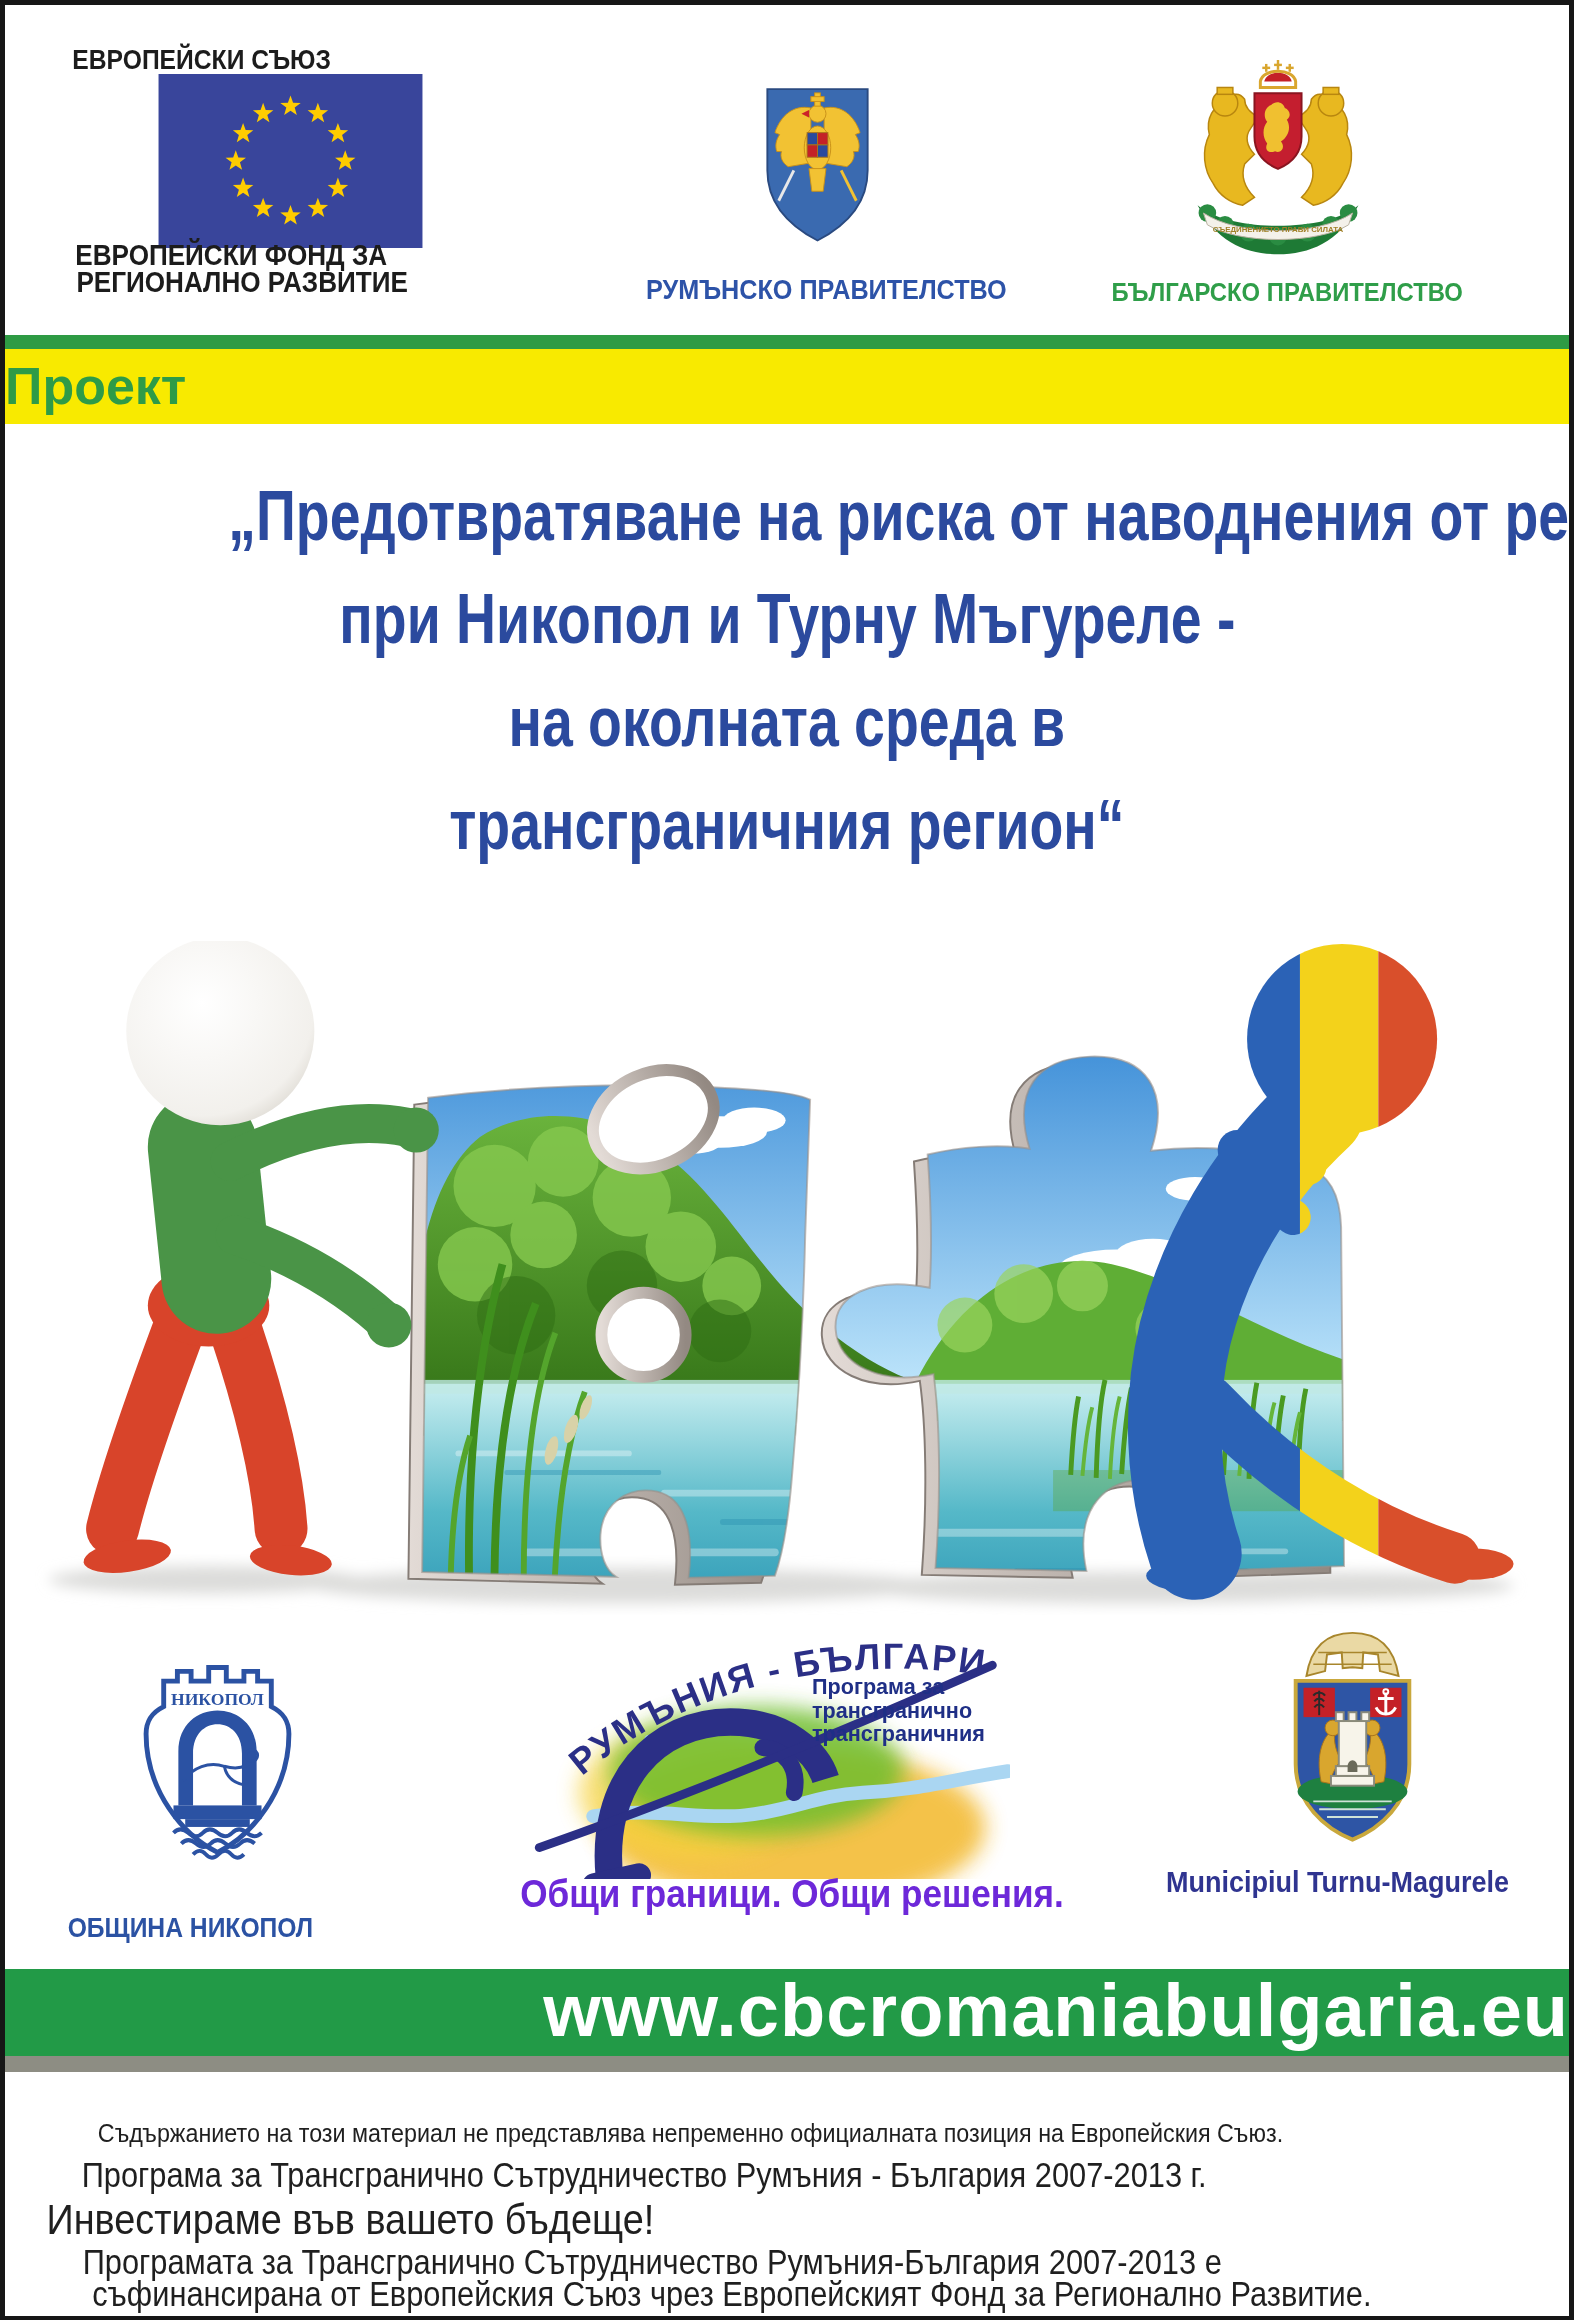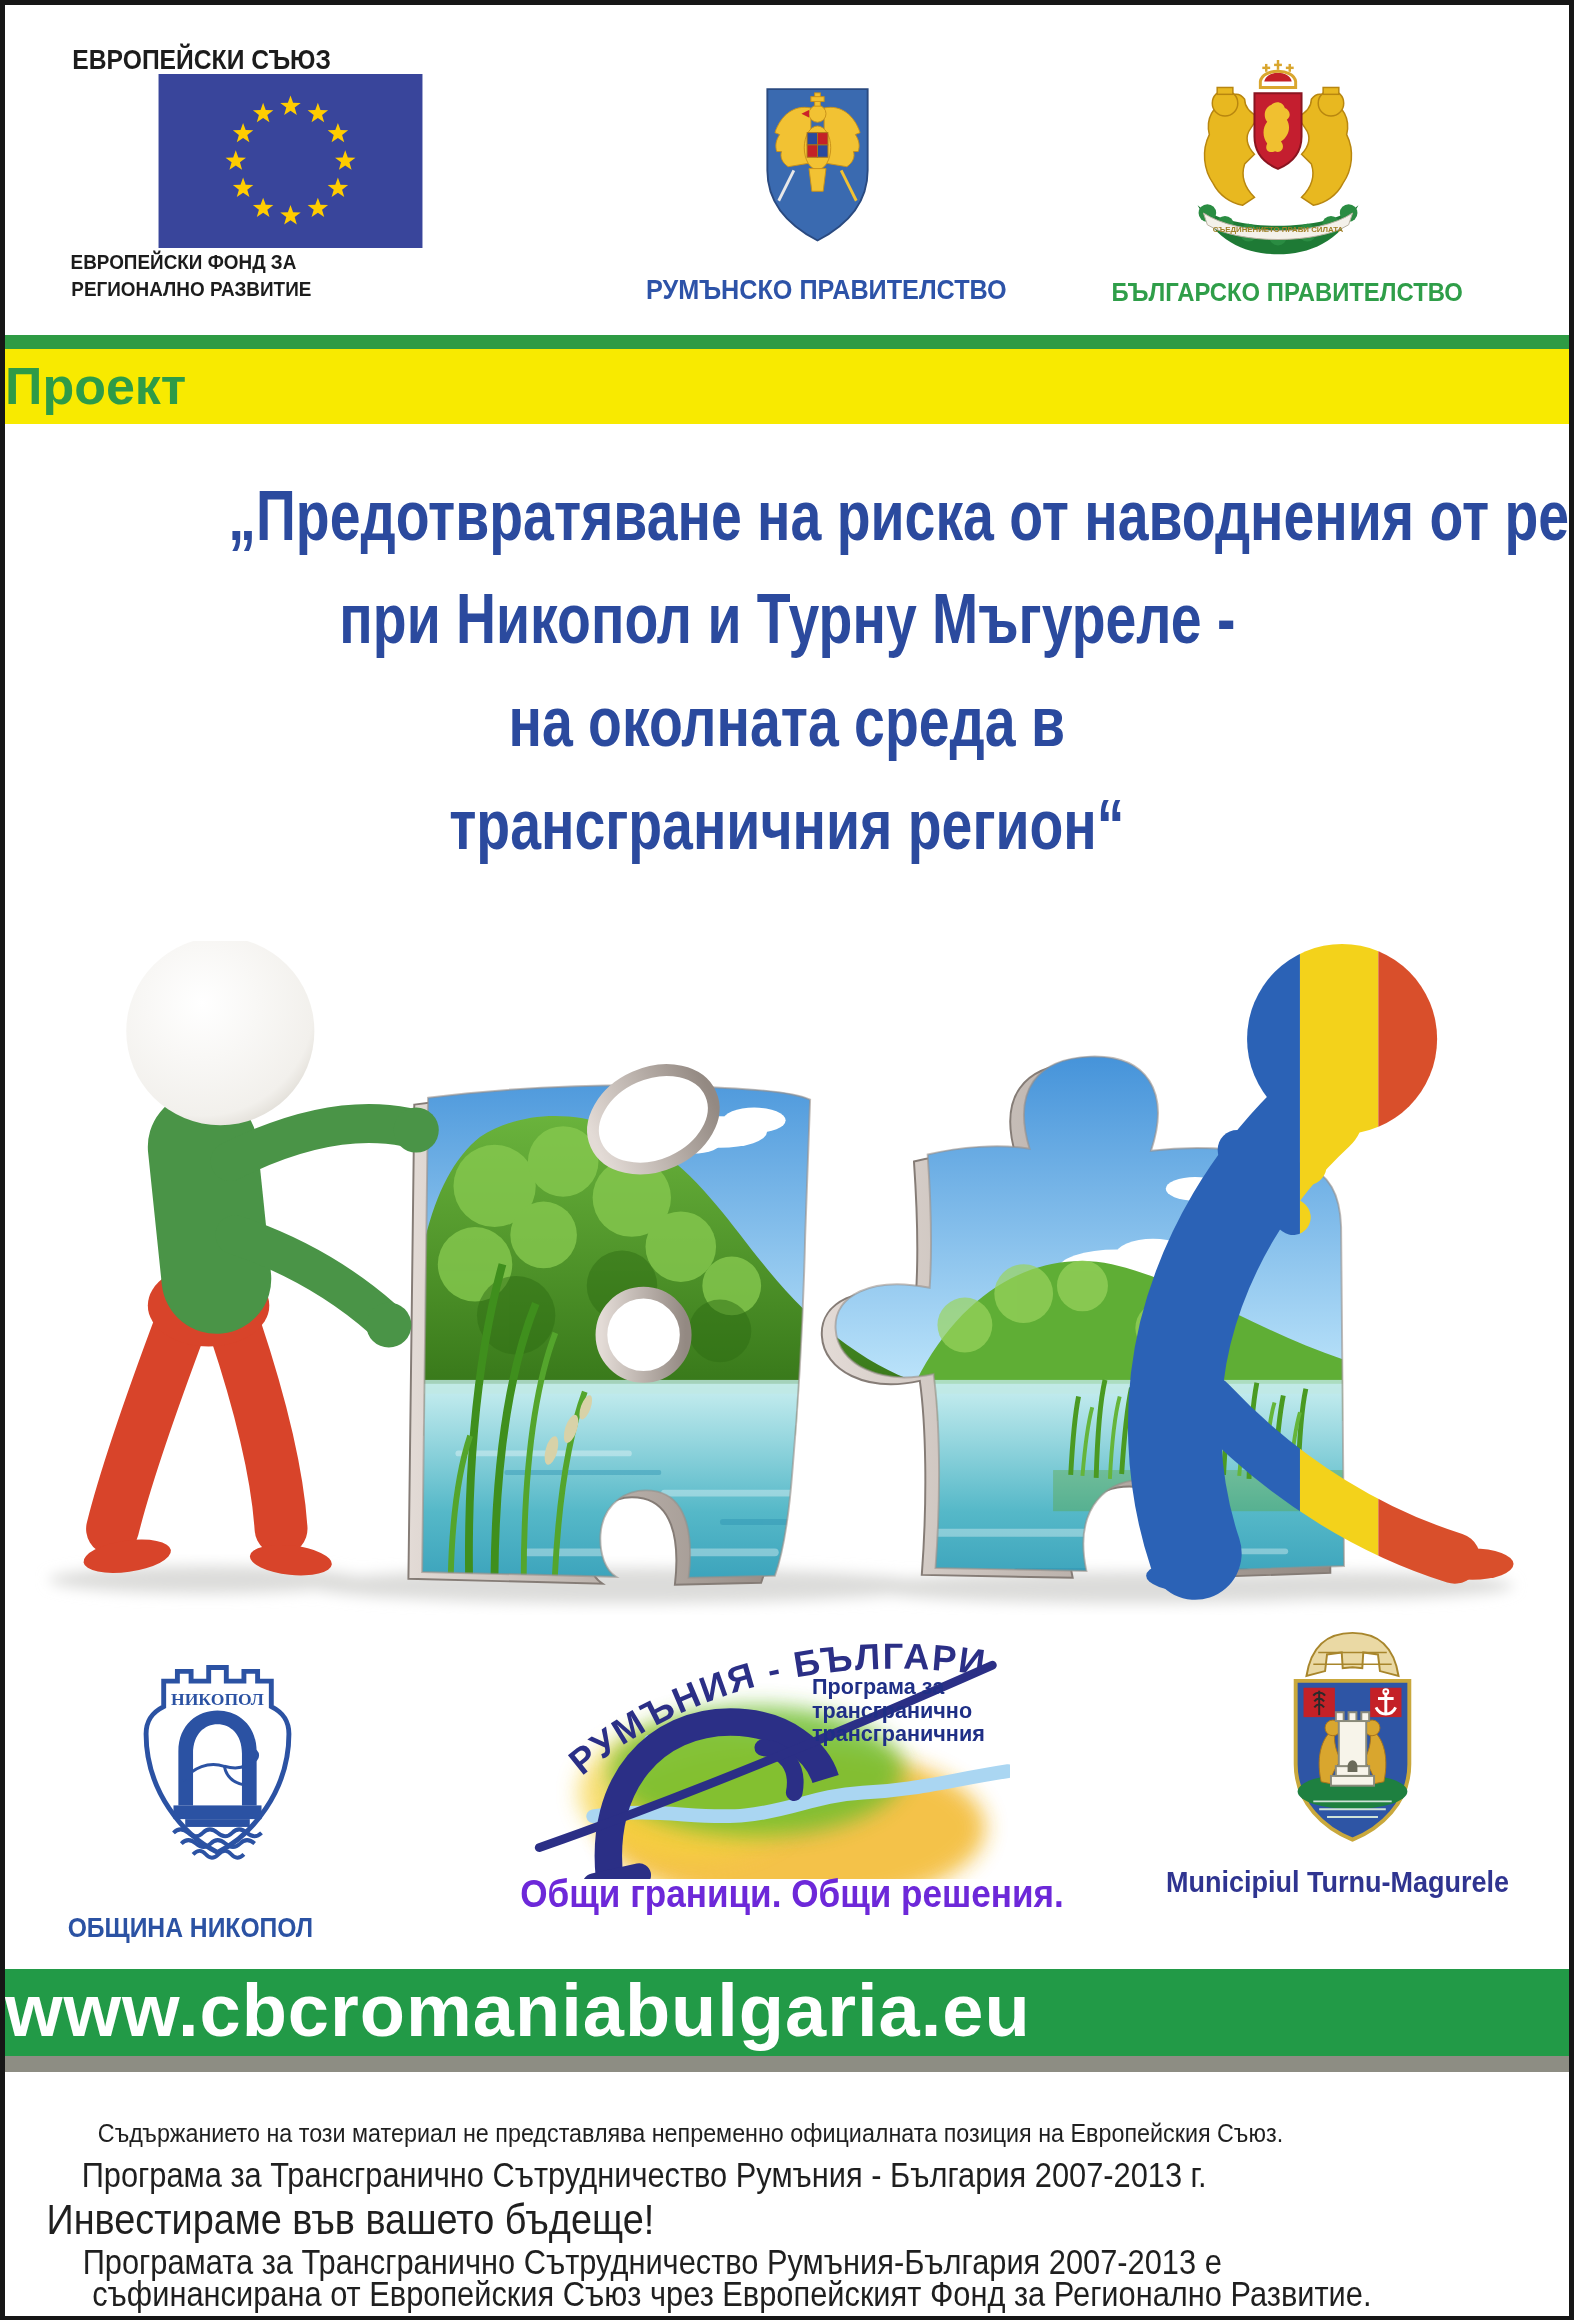--- a/index.html
+++ b/index.html
@@ -5,21 +5,21 @@
   html,body{margin:0;padding:0;background:#fff;}
   #poster{position:relative;width:1574px;height:2321px;background:#fff;
     border:5.9px solid #161616;box-sizing:border-box;overflow:hidden;
     font-family:"Liberation Sans",sans-serif;}
   .abs{position:absolute;}
   .ctr{text-align:left;}
   .sqz{display:inline-block;transform:scaleX(.9);transform-origin:center;white-space:nowrap;}
   
   #eu-title{left:53px;top:39px;width:470px;font-size:27.4px;font-weight:bold;color:#1c1c1c;}
   #eu-flag{left:153px;top:69px;}
-  #eu-subtitle{left:53px;top:243px;width:470px;font-size:21px;font-weight:bold;color:#1c1c1c;line-height:27.4px;}
+  #eu-subtitle{left:53px;top:237px;width:470px;font-size:29px;font-weight:bold;color:#1c1c1c;line-height:27.4px;}
   #ro-coat{left:751px;top:71px;}
   #ro-caption{left:621px;top:269px;width:382px;font-size:28px;font-weight:bold;color:#2d53a8;}
   #bg-coat{left:1165px;top:55px;}
   #bg-caption{left:1087px;top:272px;width:372px;font-size:26.5px;font-weight:bold;color:#2f9e49;}
   
   #green-strip{left:0;top:330px;width:100%;height:13.7px;background:#2e9b44;}
   #yellow-band{left:0;top:344px;width:100%;height:75px;background:#f8ea00;}
   #yellow-band .lbl{font-size:52px;line-height:75px;font-weight:bold;color:#2e9b47;}
   
   #title-block{left:0;top:459px;width:100%;}
@@ -30,21 +30,21 @@
   
   #nikopol-emblem{left:129px;top:1639px;}
   #nikopol-caption{left:49px;top:1907px;width:338px;font-size:27.4px;font-weight:bold;color:#2b52a3;}
   #programme-logo{left:495px;top:1619px;}
   #programme-side{left:807px;top:1670px;width:186px;font-size:21.6px;line-height:23.5px;font-weight:bold;color:#1f2f86;}
   #programme-slogan{left:485px;top:1867px;width:529px;font-size:39px;font-weight:bold;color:#6d28d9;}
   #turnu-emblem{left:1269px;top:1622px;}
   #turnu-caption{left:1142px;top:1860px;width:412px;font-size:30px;font-weight:bold;color:#2f3490;}
   
   #www-banner{left:0;top:1964px;width:100%;height:87px;background:#229a47;}
-  #www-banner .url{display:block;text-align:left;font-size:74px;line-height:84px;font-weight:bold;color:#ffffff;letter-spacing:1px;}
+  #www-banner .url{display:block;text-align:right;font-size:74px;line-height:84px;font-weight:bold;color:#ffffff;letter-spacing:1px;}
   #www-shadow{left:0;top:2051px;width:100%;height:15.7px;background:#8d8d83;}
   
   .foot{left:0;width:100%;color:#1f1f1f;}
   #f-disclaimer{top:2113px;font-size:26.5px;padding-left:12px;}
   #f-programme{top:2150px;font-size:35px;}
   #f-invest{top:2190px;font-size:43px;}
   #f-cof1{top:2237px;font-size:35px;}
   #f-cof2{top:2269px;font-size:35px;}
   .foot .sqz{transform:scaleX(.88);}
 </style>

